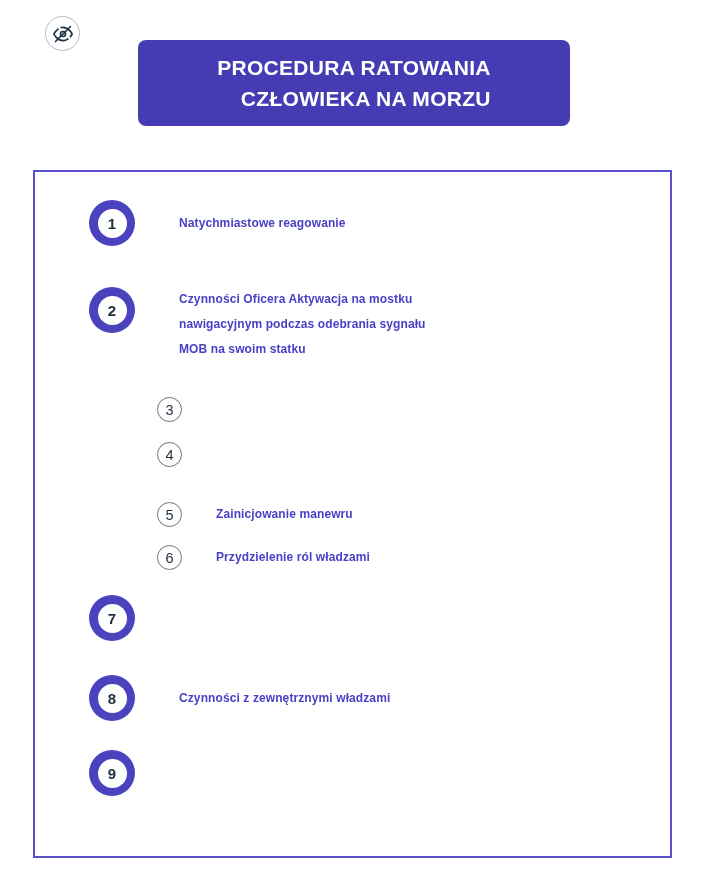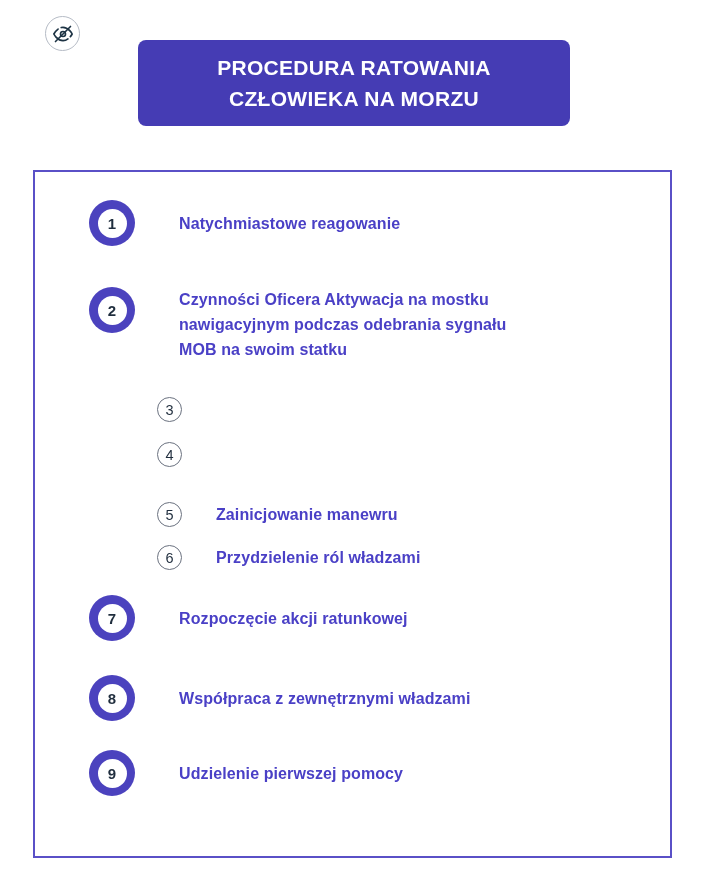--- a/index.html
+++ b/index.html
@@ -23,21 +23,21 @@
 
   
   .banner{
     position:absolute;left:138px;top:40px;
     width:432px;height:86px;border-radius:8px;
     background:#453CB4;
     display:flex;align-items:center;justify-content:center;
   }
   .banner-text{
     color:#ffffff;font-size:21px;font-weight:700;
-    line-height:31px;letter-spacing:0.3px;text-align:center;
+    line-height:31px;letter-spacing:0.3px;text-align:right;
     white-space:pre-line;
   }
 
   
   .list-box{
     position:absolute;left:33px;top:170px;
     width:639px;height:688px;box-sizing:border-box;
     border:2px solid #5A50C7;background:#ffffff;
   }
 
@@ -56,21 +56,21 @@
     display:flex;align-items:center;justify-content:center;
     color:#1F2D3D;font-size:15px;font-weight:600;
   }
   .subbadge{
     width:25px;height:25px;border-radius:50%;box-sizing:border-box;
     border:1.4px solid #6b7280;background:#ffffff;flex:0 0 auto;
     display:flex;align-items:center;justify-content:center;
     color:#1F2D3D;font-size:14.5px;font-weight:500;
   }
   .step-label{
-    color:#4A40C6;font-size:16px;font-weight:700;
+    color:#4A40C6;font-size:12px;font-weight:700;
     line-height:25px;letter-spacing:0.1px;white-space:pre-line;
   }
 </style>
 </head>
 <body>
 
 <div class="page">
 
   <div class="eye-btn">
     <svg viewBox="0 0 24 24" aria-hidden="true">
@@ -119,31 +119,29 @@
 
     <div class="step step-sub" style="top:373px">
       <div class="subbadge">6</div>
       <div class="step-label">Przydzielenie ról władzami</div>
     </div>
 
     <div class="step step-main" style="top:423px">
       <div class="badge">
         <div class="badge-inner">7</div>
       </div>
-      <div class="step-label">Rozpoczęcie akcji ratunkowej</div>
     </div>
 
     <div class="step step-main" style="top:503px">
       <div class="badge">
         <div class="badge-inner">8</div>
       </div>
-      <div class="step-label">Współpraca z zewnętrznymi władzami</div>
+      <div class="step-label">Czynności z zewnętrznymi władzami</div>
     </div>
 
     <div class="step step-main" style="top:578px">
       <div class="badge">
         <div class="badge-inner">9</div>
       </div>
-      <div class="step-label">Udzielenie pierwszej pomocy</div>
     </div>
 
   </div>
 </div>
 
 </body></html>

